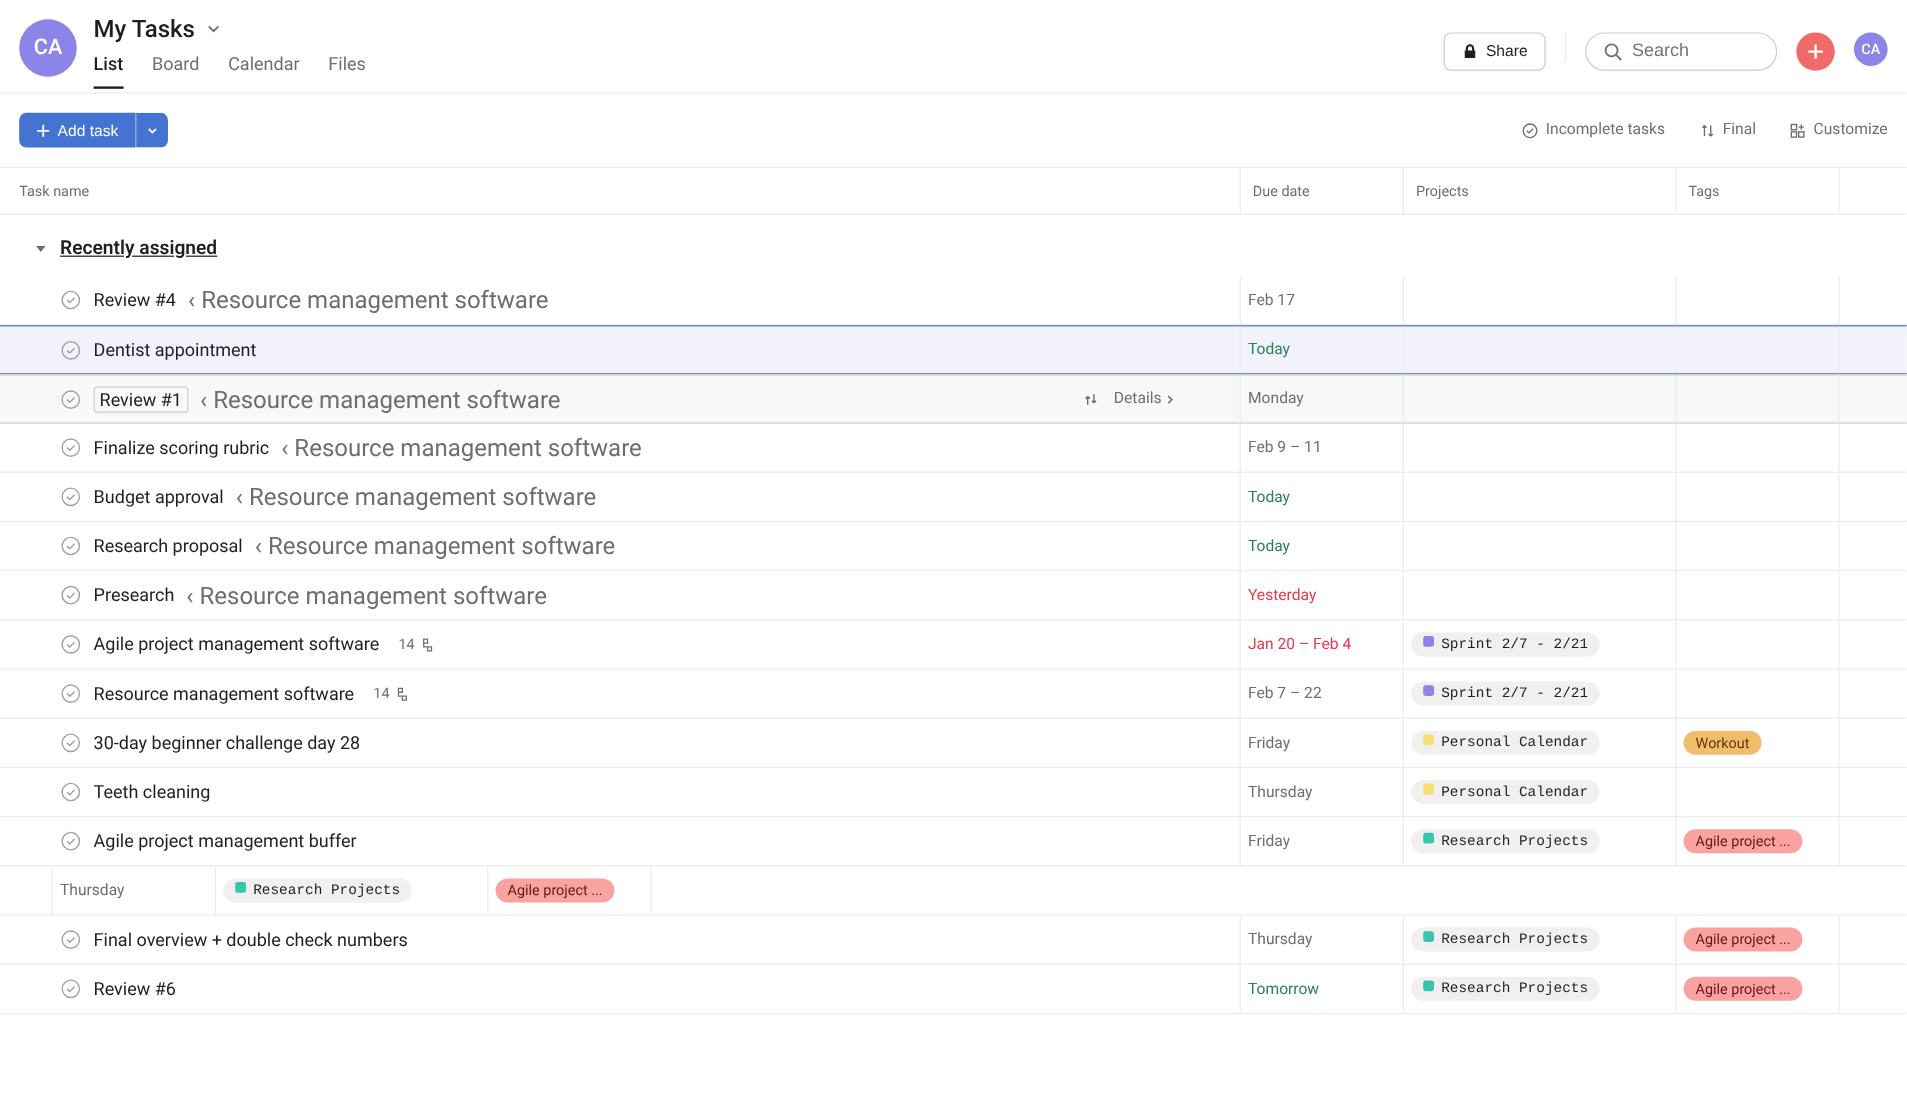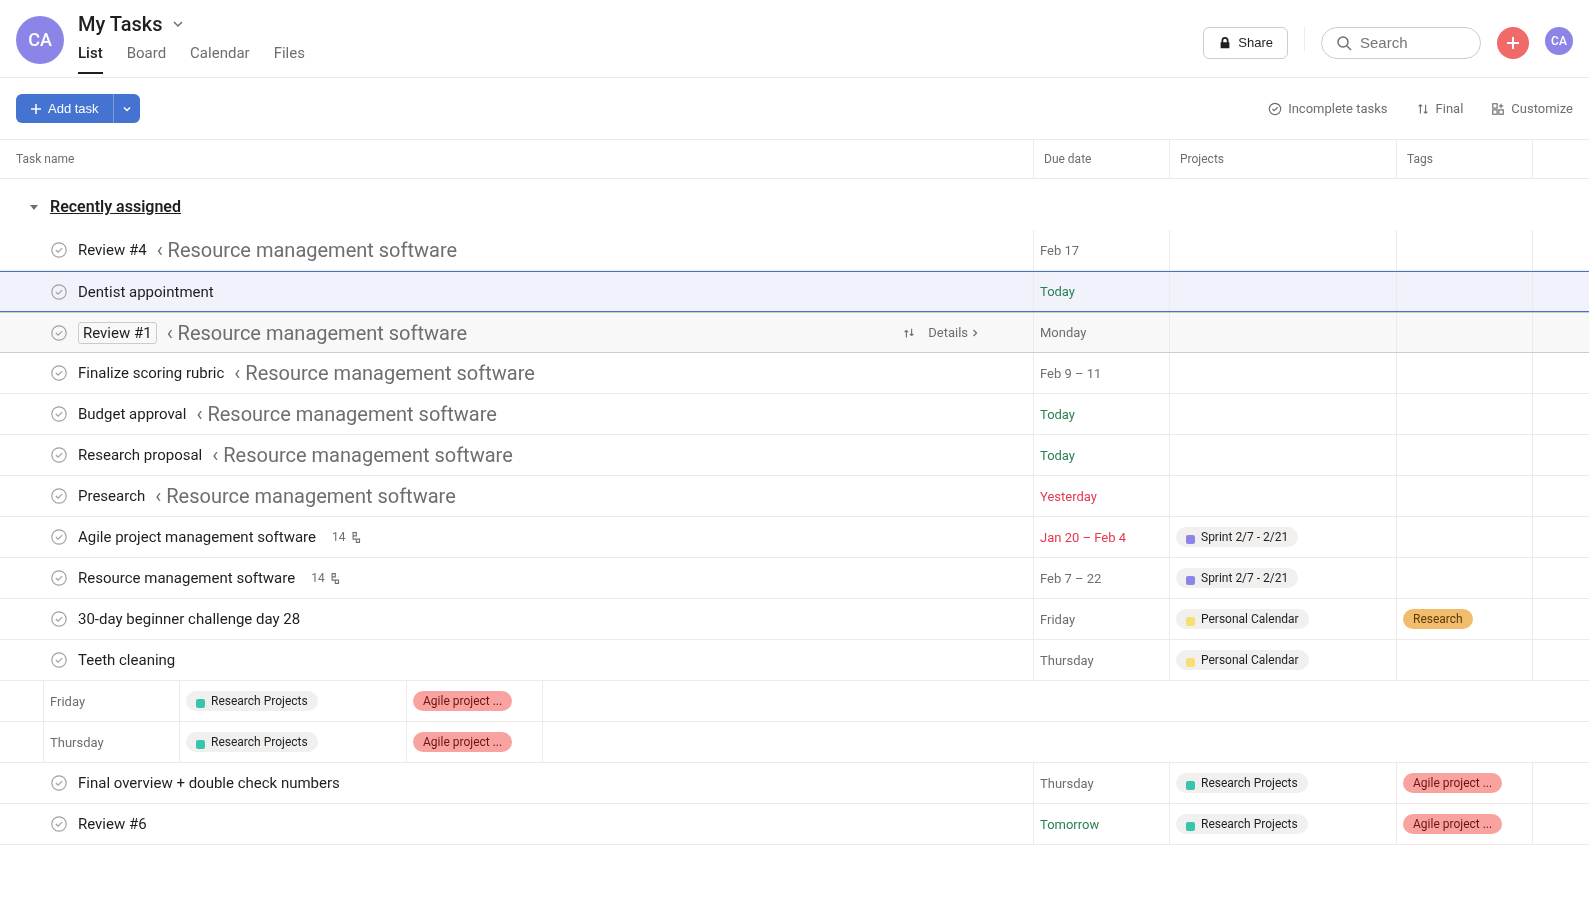--- a/index.html
+++ b/index.html
@@ -46,21 +46,21 @@
 .task-parent { font-size: 20px; color: #6d6e6f; white-space: nowrap; }
 .subtask-count { font-size: 12px; color: #6d6e6f; display: flex; align-items: center; gap: 3px; margin-left: 6px; }
 .row-actions { margin-left: auto; display: flex; align-items: center; gap: 12px; color: #6d6e6f; font-size: 13px; }
 .details-link { display: flex; align-items: center; gap: 2px; cursor: pointer; }
 .due-cell { width: 136px; border-left: 1px solid #edeae9; display: flex; align-items: center; padding: 0 6px; font-size: 13px; color: #6d6e6f; margin-left: 43px; }
 .due-cell.green { color: #2a8252; }
 .due-cell.red { color: #e8384f; }
 .proj-cell { width: 227px; border-left: 1px solid #edeae9; display: flex; align-items: center; padding: 0 6px; }
 .tags-cell { width: 136px; border-left: 1px solid #edeae9; display: flex; align-items: center; padding: 0 6px; }
 .add-cell { width: 57px; border-left: 1px solid #edeae9; }
-.pill { display: inline-flex; align-items: flex-end; gap: 6px; background: #f1f0ef; border-radius: 12px; padding: 3px 10px; font-size: 12px; color: #1e1f21; max-width: 100%; }
+.pill { display: inline-flex; align-items: flex-start; gap: 6px; background: #f1f0ef; border-radius: 12px; padding: 3px 10px; font-size: 12px; color: #1e1f21; max-width: 100%; font-family: Liberation Mono, monospace; }
 .pill-dot { width: 9px; height: 9px; border-radius: 2px; flex-shrink: 0; }
 .pill-label { white-space: nowrap; overflow: hidden; text-overflow: ellipsis; }
 .tag-pill { display: inline-flex; align-items: center; border-radius: 12px; padding: 3px 10px; font-size: 12px; max-width: 100%; }
 .tag-pill span { white-space: nowrap; overflow: hidden; text-overflow: ellipsis; }
 svg { display: block; }
 .icon-sm { width: 14px; height: 14px; }
 </style>
 </head>
 <body>
 
@@ -367,21 +367,21 @@
       </div>
       <div class="due-cell ">Friday</div>
       <div class="proj-cell">
         <span class="pill">
           <span class="pill-dot" style="background:#f8df72"></span>
           <span class="pill-label">Personal Calendar</span>
         </span>
       </div>
       <div class="tags-cell">
         <span class="tag-pill" style="background: rgb(241, 189, 108); color: rgb(90, 59, 6);">
-          <span>Research</span>
+          <span>Workout</span>
         </span>
       </div>
       <div class="add-cell"></div>
     </div>
     <div class="task-row">
       <div class="task-name-cell">
         <span class="complete-circle">
           <svg viewBox="0 0 20 20" width="18" height="18" fill="none" stroke="#a2a0a2" stroke-width="1.3">
             <circle cx="10" cy="10" r="8"></circle>
             <polyline points="6.5 10 9 12.5 13.5 8"></polyline>
@@ -393,20 +393,29 @@
       <div class="proj-cell">
         <span class="pill">
           <span class="pill-dot" style="background:#f8df72"></span>
           <span class="pill-label">Personal Calendar</span>
         </span>
       </div>
       <div class="tags-cell"></div>
       <div class="add-cell"></div>
     </div>
     <div class="task-row">
+      <div class="task-name-cell">
+        <span class="complete-circle">
+          <svg viewBox="0 0 20 20" width="18" height="18" fill="none" stroke="#a2a0a2" stroke-width="1.3">
+            <circle cx="10" cy="10" r="8"></circle>
+            <polyline points="6.5 10 9 12.5 13.5 8"></polyline>
+          </svg>
+        </span>
+        <span class="task-name">Agile project management buffer</span>
+      </div>
       <div class="due-cell ">Friday</div>
       <div class="proj-cell">
         <span class="pill">
           <span class="pill-dot" style="background:#37c5ab"></span>
           <span class="pill-label">Research Projects</span>
         </span>
       </div>
       <div class="tags-cell">
         <span class="tag-pill" style="background: rgb(248, 163, 160); color: rgb(109, 20, 18);">
           <span>Agile project ...</span>

